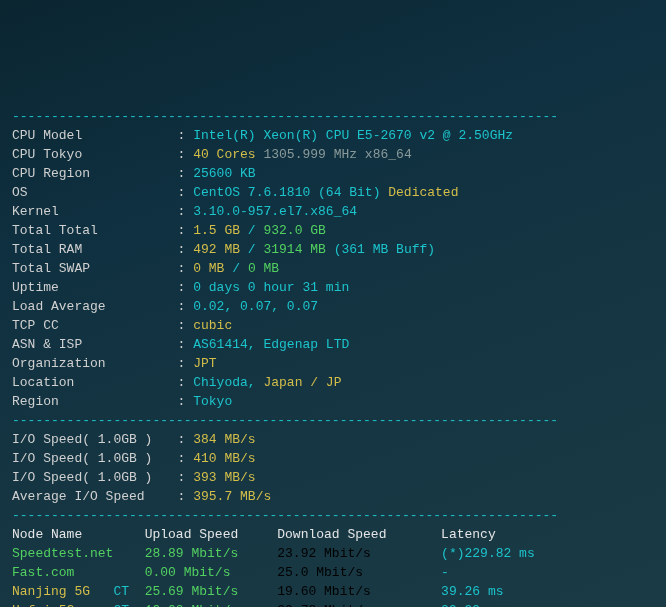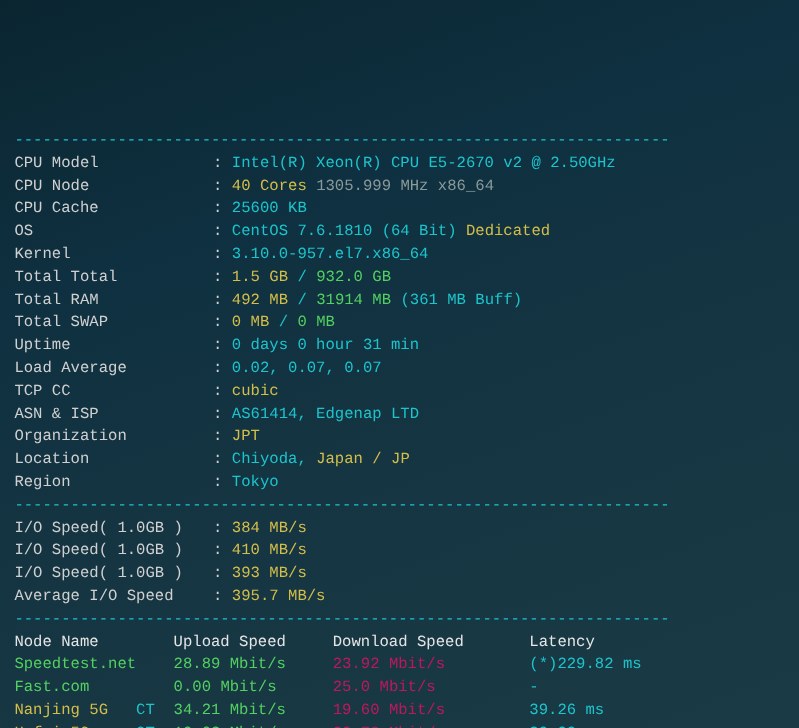--- a/index.html
+++ b/index.html
@@ -12,35 +12,35 @@
     color: #d0d0d0;
     width: 666px;
     height: 607px;
     box-sizing: border-box;
     white-space: pre;
   }
   .cyan { color: #1cc4cc; margin-top: 24px; }
   .yellow { color: #d4be4a; }
   .green { color: #52d060; }
   .gray { color: #8a9a9a; }
-  .red { color: #be185d; text-align: right; }
+  .red { color: #000000; text-align: right; }
   .white { color: #e5e5e5; }
   .label { display: inline-block; width: 150px; }
   .sep { color: #1cc4cc; letter-spacing: 0; }
 </style>
 </head>
 <body>
 
 
 
 <div>
 <span class="sep">----------------------------------------------------------------------</span>
 <span class="label">CPU Model</span>  : <span class="cyan">Intel(R) Xeon(R) CPU E5-2670 v2 @ 2.50GHz</span>
-<span class="label">CPU Node</span>  : <span class="yellow">40 Cores</span> <span class="gray">1305.999 MHz x86_64</span>
-<span class="label">CPU Cache</span>  : <span class="cyan">25600 KB</span>
+<span class="label">CPU Tokyo</span>  : <span class="yellow">40 Cores</span> <span class="gray">1305.999 MHz x86_64</span>
+<span class="label">CPU Region</span>  : <span class="cyan">25600 KB</span>
 <span class="label">OS</span>  : <span class="cyan">CentOS 7.6.1810 (64 Bit)</span> <span class="yellow">Dedicated</span>
 <span class="label">Kernel</span>  : <span class="cyan">3.10.0-957.el7.x86_64</span>
 <span class="label">Total Total</span>  : <span class="yellow">1.5 GB</span> <span class="cyan">/</span> <span class="green">932.0 GB</span>
 <span class="label">Total RAM</span>  : <span class="yellow">492 MB</span> <span class="cyan">/</span> <span class="green">31914 MB</span> <span class="cyan">(361 MB Buff)</span>
 <span class="label">Total SWAP</span>  : <span class="yellow">0 MB</span> <span class="cyan">/</span> <span class="green">0 MB</span>
 <span class="label">Uptime</span>  : <span class="cyan">0 days 0 hour 31 min</span>
 <span class="label">Load Average</span>  : <span class="cyan">0.02, 0.07, 0.07</span>
 <span class="label">TCP CC</span>  : <span class="yellow">cubic</span>
 <span class="label">ASN &amp; ISP</span>  : <span class="cyan">AS61414, Edgenap LTD</span>
 <span class="label">Organization</span>  : <span class="yellow">JPT</span>
@@ -48,21 +48,21 @@
 <span class="label">Region</span>  : <span class="cyan">Tokyo</span>
 <span class="sep">----------------------------------------------------------------------</span>
 <span class="label">I/O Speed( 1.0GB )</span>  : <span class="yellow">384 MB/s</span>
 <span class="label">I/O Speed( 1.0GB )</span>  : <span class="yellow">410 MB/s</span>
 <span class="label">I/O Speed( 1.0GB )</span>  : <span class="yellow">393 MB/s</span>
 <span class="label">Average I/O Speed</span>  : <span class="yellow">395.7 MB/s</span>
 <span class="sep">----------------------------------------------------------------------</span>
 <div id="speedtest-table"><span class="white">Node Name        </span><span class="white">Upload Speed     </span><span class="white">Download Speed       </span><span class="white">Latency</span>
 <span class="green">Speedtest.net</span><span class="cyan">    </span><span class="green">28.89 Mbit/s     </span><span class="red">23.92 Mbit/s         </span><span class="cyan">(*)229.82 ms</span>
 <span class="green">Fast.com     </span><span class="cyan">    </span><span class="green">0.00 Mbit/s      </span><span class="red">25.0 Mbit/s          </span><span class="cyan">-</span>
-<span class="yellow">Nanjing 5G   </span><span class="cyan">CT  </span><span class="green">34.21 Mbit/s     </span><span class="red">19.60 Mbit/s         </span><span class="cyan">39.26 ms</span>
+<span class="yellow">Nanjing 5G   </span><span class="cyan">CT  </span><span class="green">25.69 Mbit/s     </span><span class="red">19.60 Mbit/s         </span><span class="cyan">39.26 ms</span>
 <span class="yellow">Hefei 5G     </span><span class="cyan">CT  </span><span class="green">19.03 Mbit/s     </span><span class="red">20.78 Mbit/s         </span><span class="cyan">39.99 ms</span>
 
 
 </div>
   : 
     : 
 
 </div>
 
 

